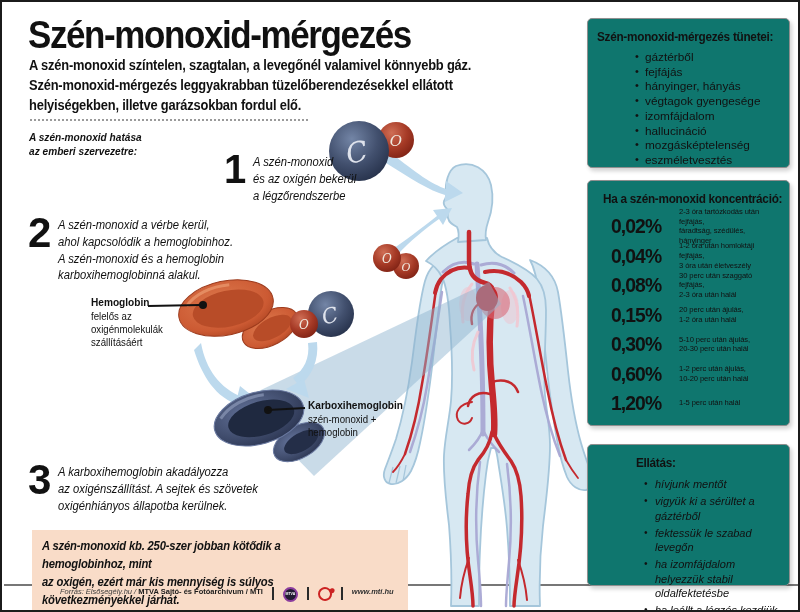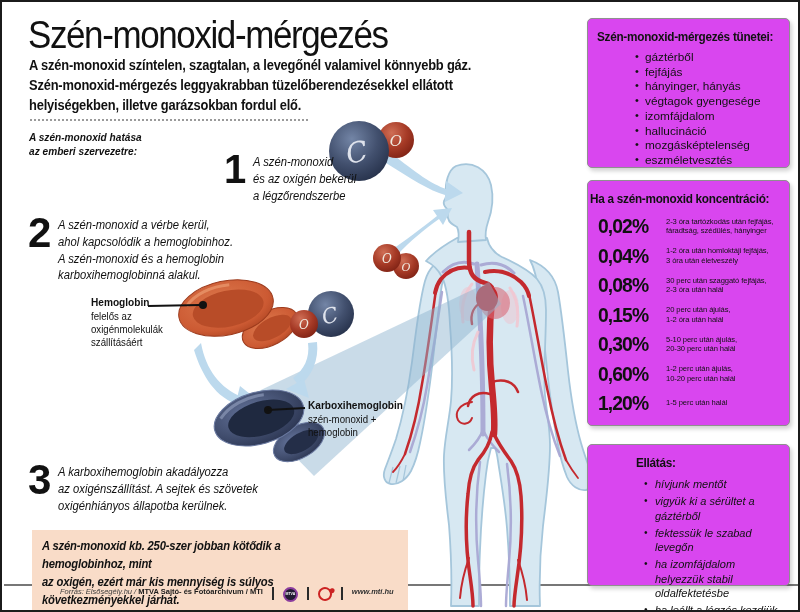--- a/index.html
+++ b/index.html
@@ -3,21 +3,21 @@
 <meta charset="utf-8">
 <style>
   html,body{margin:0;padding:0;background:#e8e8e8;}
   .page{position:relative;width:800px;height:612px;background:#ffffff;
         border:2px solid #1b1b1b;box-sizing:border-box;overflow:hidden;
         font-family:"Liberation Sans",sans-serif;color:#111;}
   .abs{position:absolute;}
   .cond{display:inline-block;transform:scaleX(.92);transform-origin:0 0;}
   .pre{white-space:pre-line;}
 
-  .title{left:26px;top:12px;font-size:38px;font-weight:normal;letter-spacing:-1.5px;z-index:4;}
+  .title{left:26px;top:12px;font-size:38px;font-weight:bold;letter-spacing:-1.5px;z-index:4;}
   .intro{left:27px;top:54px;font-size:14px;font-weight:bold;line-height:1.42;
          letter-spacing:-.2px;z-index:4;}
   .dotted-sep{left:28px;top:117px;width:278px;border-top:2px dotted #9a9a9a;z-index:4;}
   .section-heading{left:27px;top:128px;font-size:11px;font-weight:bold;font-style:italic;
          line-height:1.3;z-index:4;}
 
   .step{display:flex;gap:9px;z-index:4;align-items:flex-start;}
   .step-num{font-size:42px;font-weight:bold;line-height:.8;letter-spacing:-2px;}
   .step-text{font-size:12.5px;font-style:italic;line-height:1.34;
              transform:scaleX(.9);transform-origin:0 0;white-space:pre-line;padding-top:1px;}
@@ -30,29 +30,29 @@
   .cell-label .lbl-desc{font-size:10.5px;transform:scaleX(.92);transform-origin:0 0;white-space:pre-line;}
   .hemo-label{left:89px;top:294px;}
   .carboxy-label{left:306px;top:397px;}
 
   .banner{left:30px;top:528px;width:376px;background:#f9dcc8;padding:7px 10px;
           box-sizing:border-box;z-index:3;}
   .banner-text{font-size:12.5px;font-weight:bold;font-style:italic;line-height:1.45;
           white-space:pre-line;display:inline-block;transform:scaleX(.9);transform-origin:0 0;
           letter-spacing:-.2px;}
 
-  .panel{left:585px;width:203px;background:#d946ef;border:1px solid #8f8f8f;border-radius:5px;
+  .panel{left:585px;width:203px;background:#0f766e;border:1px solid #8f8f8f;border-radius:5px;
          box-shadow:2px 3px 4px rgba(0,0,0,.18);box-sizing:border-box;z-index:5;padding:8px 9px;}
   .panel-title{font-size:12.8px;font-weight:bold;letter-spacing:-.3px;white-space:nowrap;
          display:inline-block;transform:scaleX(.92);transform-origin:0 0;}
   .panel-symptoms{top:16px;height:150px;}
   .symptom-list{margin:5px 0 0 38px;}
   .symptom-item{font-size:11.8px;line-height:1.25;padding-left:10px;position:relative;}
   .symptom-item::before{content:"•";position:absolute;left:0;top:0;font-size:11px;}
-  .panel-conc{top:178px;height:246px;padding:8px 2px;}
+  .panel-conc{top:178px;height:246px;padding:8px 15px;}
   .conc-rows{margin:5px 0 0 8px;}
   .conc-row{display:flex;align-items:center;height:28.5px;margin-bottom:1px;}
   .conc-pct{font-size:21px;font-weight:bold;width:64px;letter-spacing:-1px;flex:none;
             transform:scaleX(.92);transform-origin:0 50%;}
   .conc-desc{font-size:8px;line-height:1.2;white-space:pre-line;margin-left:4px;
             transform:scaleX(.95);transform-origin:0 50%;letter-spacing:-.1px;}
   .panel-care{top:442px;height:142px;padding-left:48px;}
   .care-list{margin:6px 0 0 8px;font-style:italic;}
   .care-item{font-size:11px;line-height:1.3;padding-left:11px;position:relative;
              margin-bottom:3px;white-space:pre-line;}

